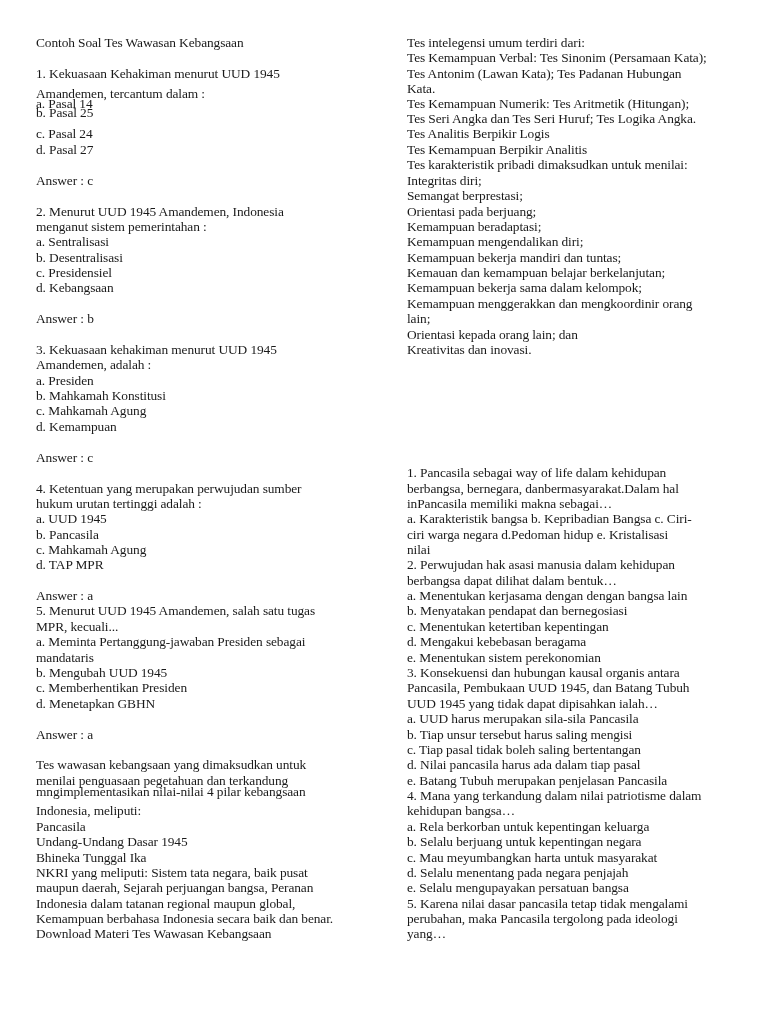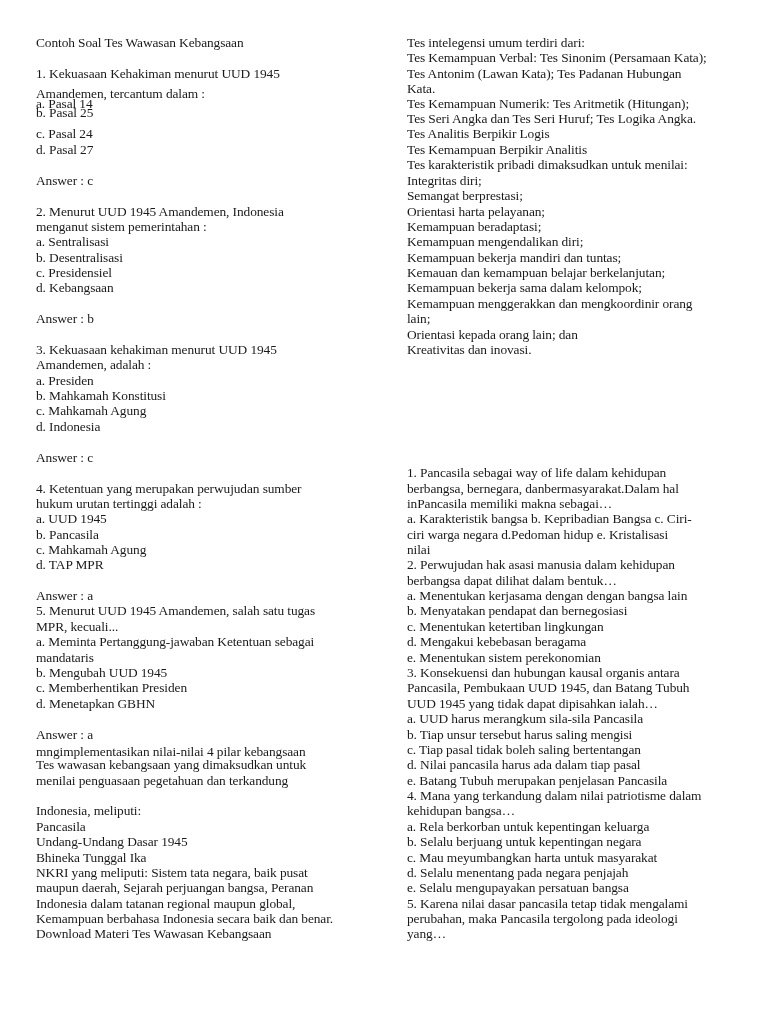--- a/index.html
+++ b/index.html
@@ -34,43 +34,43 @@
     <div class="ln" style="top:250px">b. Desentralisasi</div>
     <div class="ln" style="top:265px">c. Presidensiel</div>
     <div class="ln" style="top:280px">d. Kebangsaan</div>
     <div class="ln" style="top:311px">Answer : b</div>
 
     <div class="ln" style="top:342px">3. Kekuasaan kehakiman menurut UUD 1945</div>
     <div class="ln" style="top:357px">Amandemen, adalah :</div>
     <div class="ln" style="top:373px">a. Presiden</div>
     <div class="ln" style="top:388px">b. Mahkamah Konstitusi</div>
     <div class="ln" style="top:403px">c. Mahkamah Agung</div>
-    <div class="ln" style="top:419px">d. Indonesia</div>
+    <div class="ln" style="top:419px">d. Kemampuan</div>
     <div class="ln" style="top:450px">Answer : c</div>
 
     <div class="ln" style="top:481px">4. Ketentuan yang merupakan perwujudan sumber</div>
     <div class="ln" style="top:496px">hukum urutan tertinggi adalah :</div>
     <div class="ln" style="top:511px">a. UUD 1945</div>
     <div class="ln" style="top:527px">b. Pancasila</div>
     <div class="ln" style="top:542px">c. Mahkamah Agung</div>
     <div class="ln" style="top:557px">d.  TAP MPR</div>
     <div class="ln" style="top:588px">Answer : a</div>
 
     <div class="ln" style="top:603px">5. Menurut UUD 1945 Amandemen, salah satu tugas</div>
     <div class="ln" style="top:619px">MPR, kecuali...</div>
-    <div class="ln" style="top:634px">a. Meminta Pertanggung-jawaban Ketentuan sebagai</div>
+    <div class="ln" style="top:634px">a. Meminta Pertanggung-jawaban Presiden sebagai</div>
     <div class="ln" style="top:650px">mandataris</div>
     <div class="ln" style="top:665px">b. Mengubah UUD 1945</div>
     <div class="ln" style="top:680px">c. Memberhentikan Presiden</div>
     <div class="ln" style="top:696px">d. Menetapkan GBHN</div>
     <div class="ln" style="top:727px">Answer : a</div>
 
     <div class="ln" style="top:757px">Tes wawasan kebangsaan yang dimaksudkan untuk</div>
     <div class="ln" style="top:773px">menilai penguasaan pegetahuan dan terkandung</div>
-    <div class="ln" style="top:744px">mngimplementasikan nilai-nilai 4 pilar kebangsaan</div>
+    <div class="ln" style="top:784px">mngimplementasikan nilai-nilai 4 pilar kebangsaan</div>
     <div class="ln" style="top:803px">Indonesia, meliputi:</div>
     <div class="ln" style="top:819px">Pancasila</div>
     <div class="ln" style="top:834px">Undang-Undang Dasar 1945</div>
     <div class="ln" style="top:850px">Bhineka Tunggal Ika</div>
     <div class="ln" style="top:865px">NKRI yang meliputi: Sistem tata negara, baik pusat</div>
     <div class="ln" style="top:880px">maupun daerah, Sejarah perjuangan bangsa, Peranan</div>
     <div class="ln" style="top:896px">Indonesia dalam tatanan regional maupun global,</div>
     <div class="ln" style="top:911px">Kemampuan berbahasa Indonesia secara baik dan benar.</div>
     <div class="ln" style="top:926px">Download Materi Tes Wawasan Kebangsaan</div>
   </div>
@@ -82,48 +82,48 @@
     <div class="ln" style="top:66px">Tes Antonim (Lawan Kata);  Tes Padanan Hubungan</div>
     <div class="ln" style="top:81px">Kata.</div>
     <div class="ln" style="top:96px">Tes Kemampuan Numerik:  Tes Aritmetik (Hitungan);</div>
     <div class="ln" style="top:111px">Tes Seri Angka dan Tes Seri Huruf; Tes Logika Angka.</div>
     <div class="ln" style="top:126px">Tes Analitis Berpikir Logis</div>
     <div class="ln" style="top:142px">Tes Kemampuan Berpikir Analitis</div>
 
     <div class="ln" style="top:157px">Tes karakteristik pribadi dimaksudkan untuk menilai:</div>
     <div class="ln" style="top:173px">Integritas diri;</div>
     <div class="ln" style="top:188px">Semangat berprestasi;</div>
-    <div class="ln" style="top:204px">Orientasi harta pelayanan;</div>
+    <div class="ln" style="top:204px">Orientasi pada berjuang;</div>
     <div class="ln" style="top:219px">Kemampuan beradaptasi;</div>
     <div class="ln" style="top:234px">Kemampuan mengendalikan diri;</div>
     <div class="ln" style="top:250px">Kemampuan bekerja mandiri dan tuntas;</div>
     <div class="ln" style="top:265px">Kemauan dan kemampuan belajar berkelanjutan;</div>
     <div class="ln" style="top:280px">Kemampuan bekerja sama dalam kelompok;</div>
     <div class="ln" style="top:296px">Kemampuan menggerakkan dan mengkoordinir orang</div>
     <div class="ln" style="top:311px">lain;</div>
     <div class="ln" style="top:327px">Orientasi kepada orang lain; dan</div>
     <div class="ln" style="top:342px">Kreativitas dan inovasi.</div>
 
     <div class="ln" style="top:465px">1.  Pancasila sebagai way of life dalam kehidupan</div>
     <div class="ln" style="top:481px">berbangsa, bernegara, danbermasyarakat.Dalam hal</div>
     <div class="ln" style="top:496px">inPancasila memiliki makna sebagai…</div>
     <div class="ln" style="top:511px">a. Karakteristik bangsa   b. Kepribadian Bangsa   c. Ciri-</div>
     <div class="ln" style="top:527px">ciri warga negara   d.Pedoman hidup   e. Kristalisasi</div>
     <div class="ln" style="top:542px">nilai</div>
     <div class="ln" style="top:557px">2.  Perwujudan hak asasi manusia dalam kehidupan</div>
     <div class="ln" style="top:573px">berbangsa dapat dilihat dalam bentuk…</div>
     <div class="ln" style="top:588px">a. Menentukan kerjasama dengan dengan bangsa lain</div>
     <div class="ln" style="top:603px">b. Menyatakan pendapat dan bernegosiasi</div>
-    <div class="ln" style="top:619px">c. Menentukan ketertiban lingkungan</div>
+    <div class="ln" style="top:619px">c. Menentukan ketertiban kepentingan</div>
     <div class="ln" style="top:634px">d. Mengakui kebebasan beragama</div>
     <div class="ln" style="top:650px">e. Menentukan sistem perekonomian</div>
     <div class="ln" style="top:665px">3. Konsekuensi dan hubungan kausal organis antara</div>
     <div class="ln" style="top:680px">Pancasila, Pembukaan UUD 1945, dan Batang Tubuh</div>
     <div class="ln" style="top:696px">UUD 1945 yang tidak dapat dipisahkan ialah…</div>
-    <div class="ln" style="top:711px">a. UUD harus merangkum sila-sila Pancasila</div>
+    <div class="ln" style="top:711px">a. UUD harus merupakan sila-sila Pancasila</div>
     <div class="ln" style="top:727px">b. Tiap unsur tersebut harus saling mengisi</div>
     <div class="ln" style="top:742px">c. Tiap pasal tidak boleh saling bertentangan</div>
     <div class="ln" style="top:757px">d. Nilai pancasila harus ada dalam tiap pasal</div>
     <div class="ln" style="top:773px">e. Batang Tubuh merupakan penjelasan Pancasila</div>
     <div class="ln" style="top:788px">4. Mana yang terkandung dalam nilai patriotisme dalam</div>
     <div class="ln" style="top:803px">kehidupan bangsa…</div>
     <div class="ln" style="top:819px">a. Rela berkorban untuk kepentingan keluarga</div>
     <div class="ln" style="top:834px">b. Selalu berjuang untuk kepentingan negara</div>
     <div class="ln" style="top:850px">c. Mau meyumbangkan harta untuk masyarakat</div>
     <div class="ln" style="top:865px">d. Selalu menentang pada negara penjajah</div>

